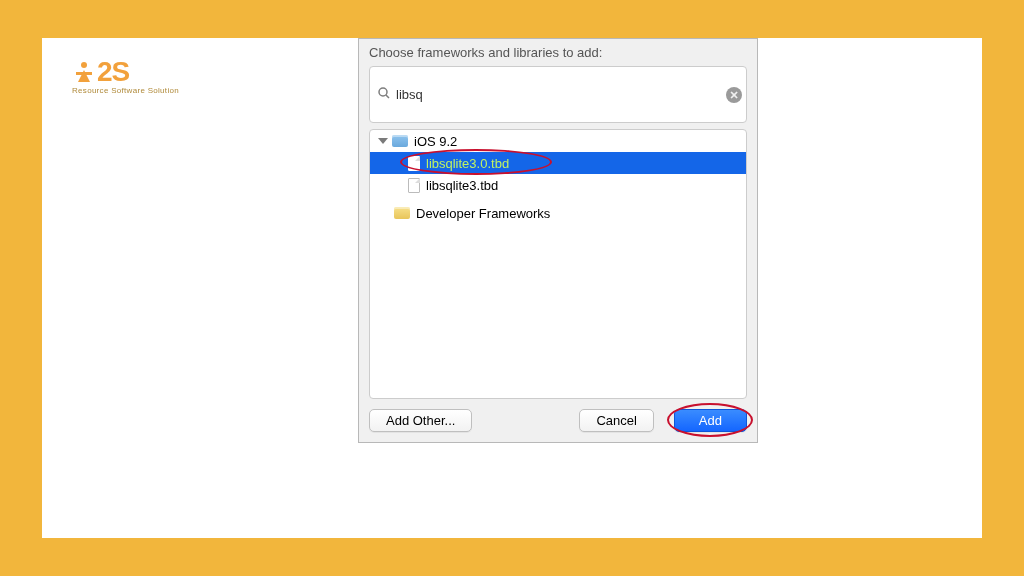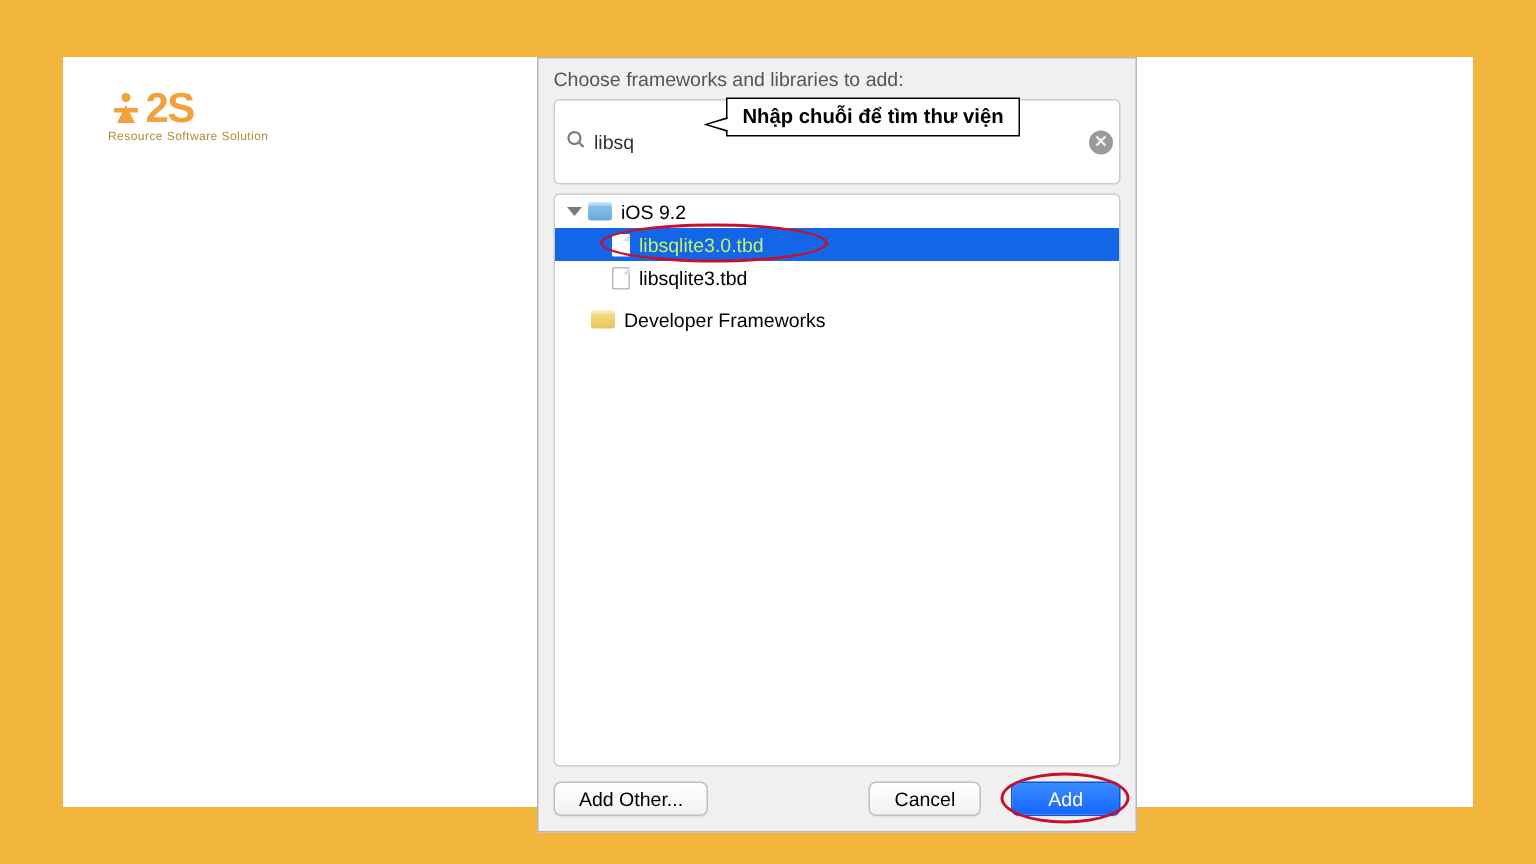--- a/index.html
+++ b/index.html
@@ -69,21 +69,21 @@
     border-width: 5px 16px 5px 0;
     border-color: transparent #000 transparent transparent;
   }
   .callout::after {
     left: -13px; top: 13px;
     border-width: 4px 14px 4px 0;
     border-color: transparent #fff transparent transparent;
   }
   .tree {
     background: #fff; border: 1px solid #ccc;
-    margin: 0 10px; height: 382px;
+    margin: 0 10px; height: 270px;
     border-radius: 4px;
     overflow: hidden;
     font-size: 13px;
   }
   .node { display: flex; align-items: center; height: 22px; padding: 0 6px; }
   .node.group { padding-left: 8px; }
   .node.item1 { padding-left: 38px; }
   .node.item2 { padding-left: 24px; }
   .disclosure {
     width: 0; height: 0;
@@ -170,21 +170,20 @@
 
     <div class="search-row" style="position:relative;">
       <span class="mag">
         <svg width="12" height="12" viewBox="0 0 12 12">
             <circle cx="5" cy="5" r="4" stroke="#7d7d7d" stroke-width="1.5" fill="none"></circle>
             <line x1="8" y1="8" x2="11" y2="11" stroke="#7d7d7d" stroke-width="1.5"></line>
           </svg>
       </span>
       <input class="search-input" value="libsq" style="">
       <span class="clear-btn">✕</span>
-      <div class="callout">Nhập chuỗi để tìm thư viện</div>
     </div>
 
     <div class="tree">
       <div class="node group">
         <span class="disclosure"></span>
         <span class="folder-icon"></span>
         <span>iOS 9.2</span>
       </div>
       <div class="node item1 selected">
         <span class="file-icon"></span>

